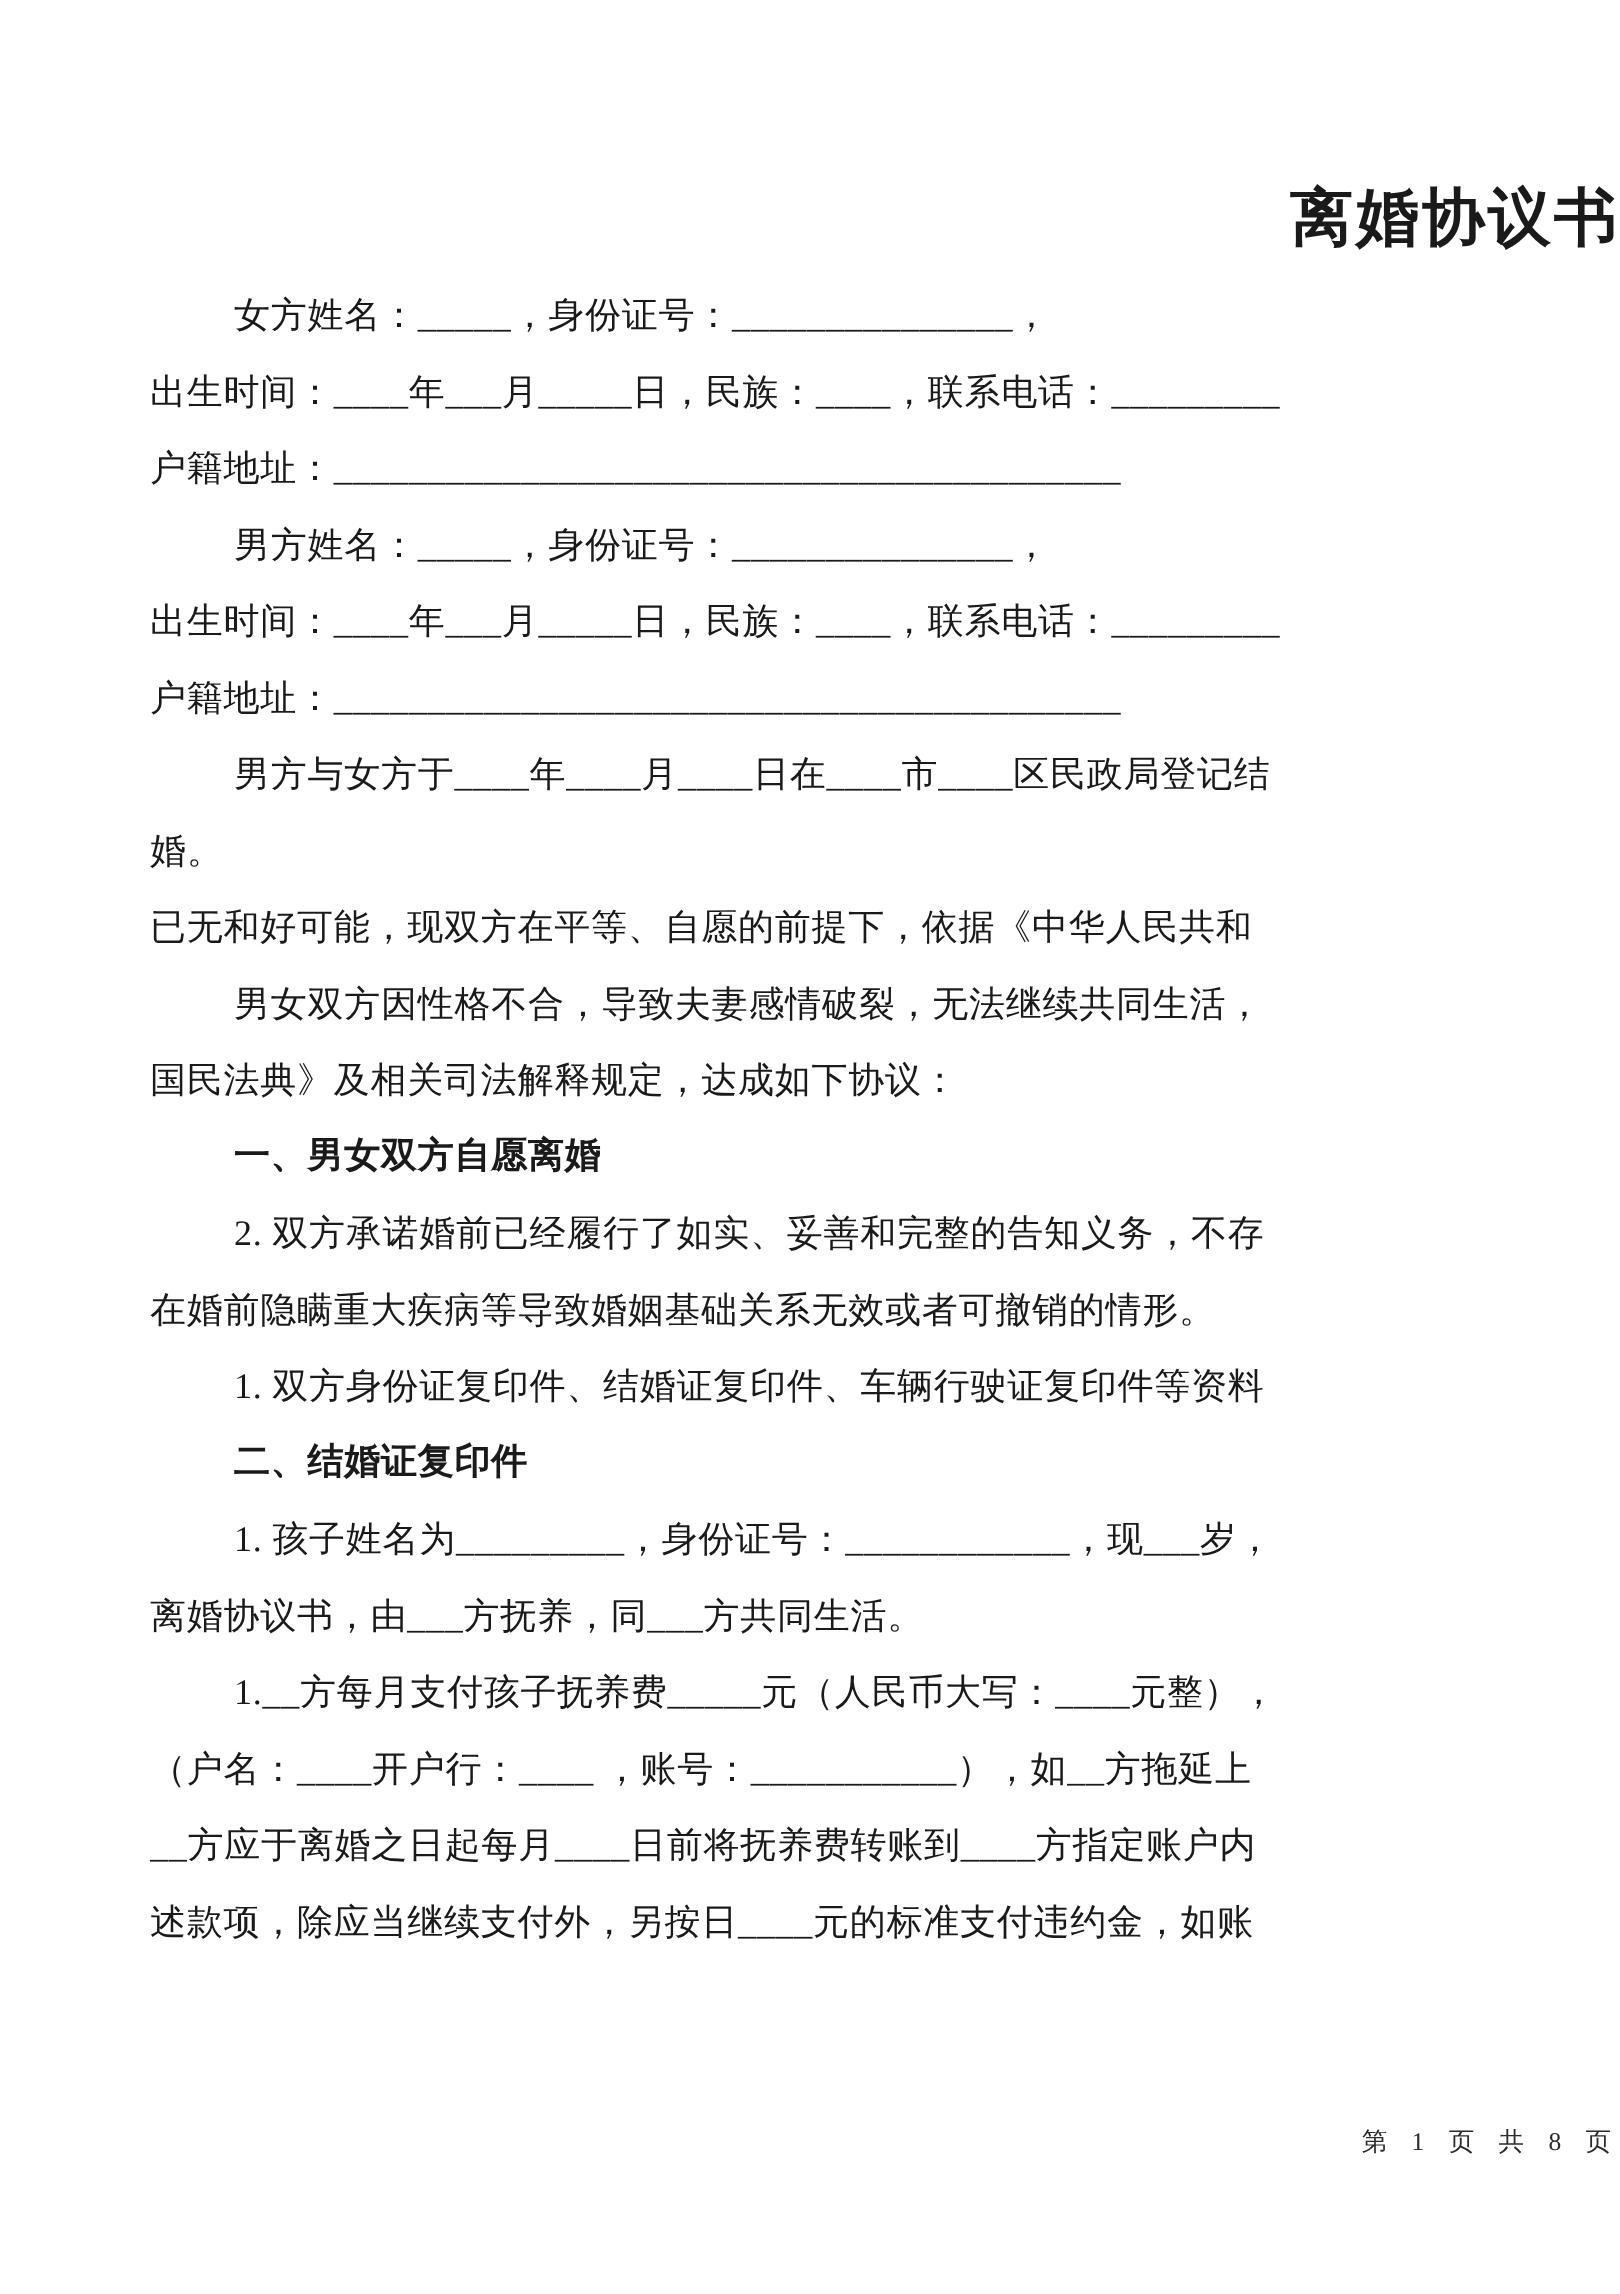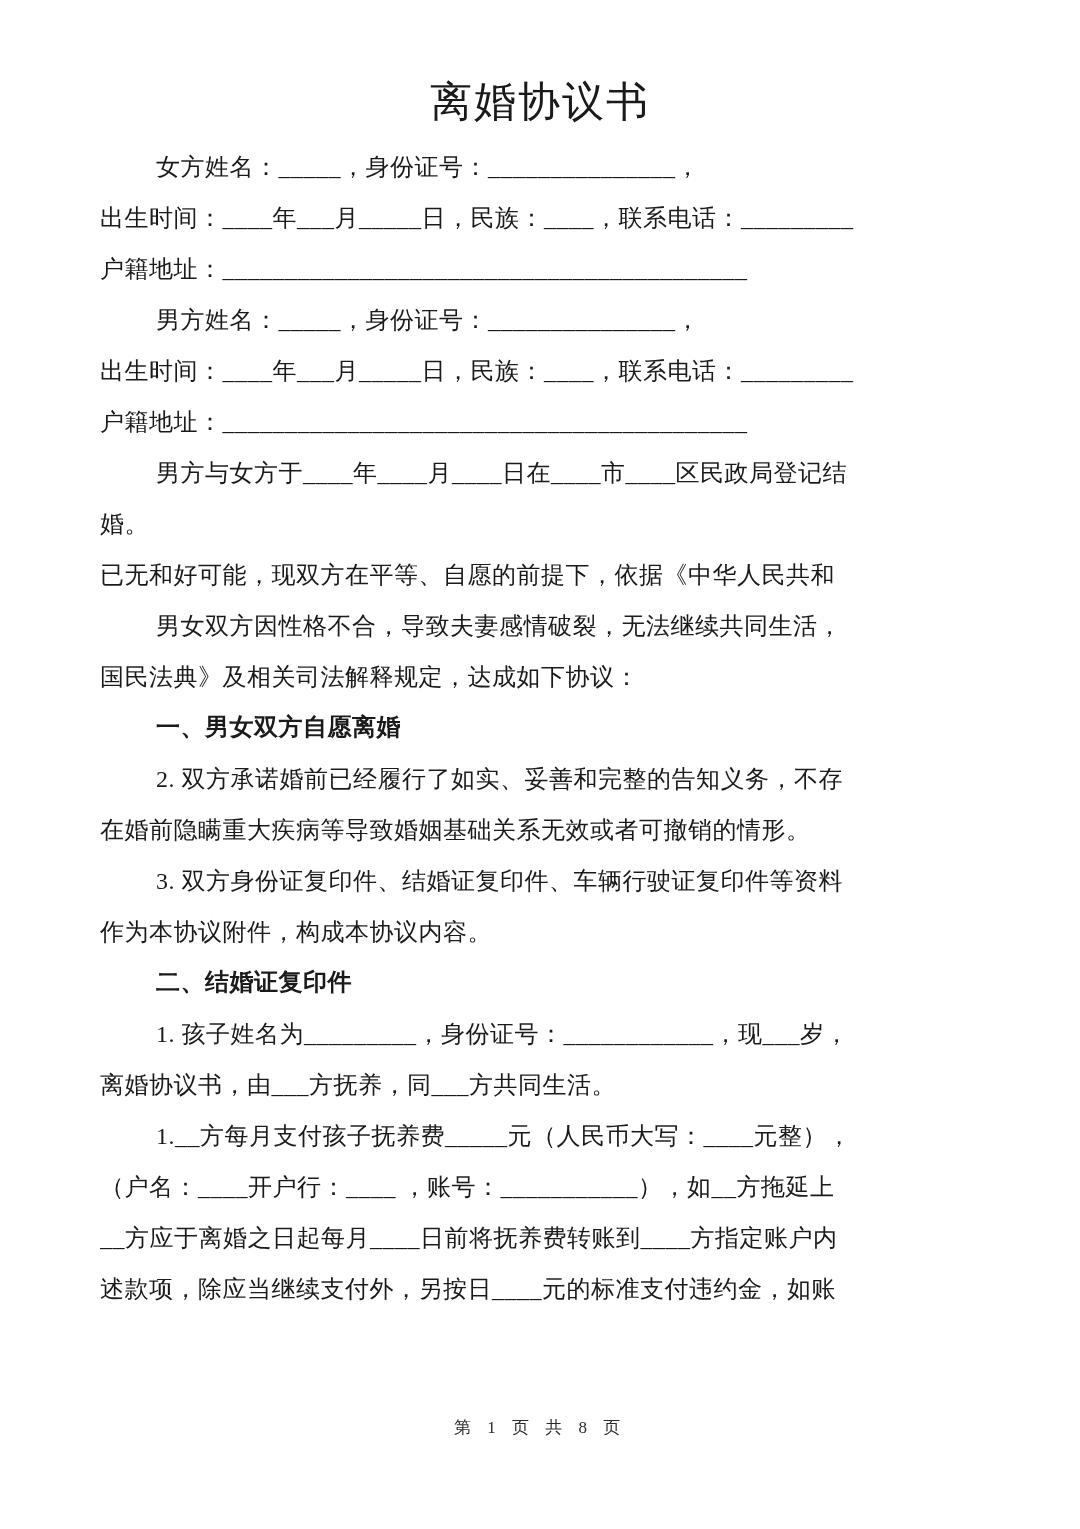--- a/index.html
+++ b/index.html
@@ -11,24 +11,24 @@
   }
   .page {
     position: relative;
     width: 1080px;
     height: 1529px;
     background: #ffffff;
     color: #1a1a1a;
     overflow: hidden;
   }
   .doc-title {
-    padding-top: 74px;
-    text-align: center;
+    padding-top: 118px;
+    text-align: right;
     font-size: 42px;
-    font-weight: normal;
+    font-weight: bold;
     letter-spacing: 2px;
     line-height: 56px;
   }
   .doc-body {
     margin: 12px 100px 0 100px;
     width: 880px;
   }
   .line {
     font-size: 24px;
     line-height: 51px;
@@ -37,21 +37,21 @@
     white-space: nowrap;
     overflow: hidden;
   }
   .indent { padding-left: 56px; }
   .bold { font-weight: bold; font-family: Liberation Mono, monospace; }
   .page-footer {
     position: absolute;
     left: 0;
     right: 0;
     bottom: 90px;
-    text-align: center;
+    text-align: right;
     font-size: 17px;
     letter-spacing: 6px;
     color: #2b2b2b;
   }
 </style>
 </head>
 <body>
 
 <div class="page">
 
@@ -65,22 +65,21 @@
     <div class="line">出生时间：____年___月_____日，民族：____，联系电话：_________</div>
     <div class="line">户籍地址：__________________________________________</div>
     <div class="line indent">男方与女方于____年____月____日在____市____区民政局登记结</div>
     <div class="line">婚。</div>
     <div class="line">已无和好可能，现双方在平等、自愿的前提下，依据《中华人民共和</div>
     <div class="line indent">男女双方因性格不合，导致夫妻感情破裂，无法继续共同生活，</div>
     <div class="line">国民法典》及相关司法解释规定，达成如下协议：</div>
     <div class="line indent bold">一、男女双方自愿离婚</div>
     <div class="line indent">2. 双方承诺婚前已经履行了如实、妥善和完整的告知义务，不存</div>
     <div class="line">在婚前隐瞒重大疾病等导致婚姻基础关系无效或者可撤销的情形。</div>
-    <div class="line indent">3. 双方身份证复印件、结婚证复印件、车辆行驶证复印件等资料</div>
-    <div class="line">作为本协议附件，构成本协议内容。</div>
+    <div class="line indent">1. 双方身份证复印件、结婚证复印件、车辆行驶证复印件等资料</div>
     <div class="line indent bold">二、结婚证复印件</div>
     <div class="line indent">1. 孩子姓名为_________，身份证号：____________，现___岁，</div>
     <div class="line">离婚协议书，由___方抚养，同___方共同生活。</div>
     <div class="line indent">1.__方每月支付孩子抚养费_____元（人民币大写：____元整），</div>
     <div class="line">（户名：____开户行：____ ，账号：___________），如__方拖延上</div>
     <div class="line">__方应于离婚之日起每月____日前将抚养费转账到____方指定账户内</div>
     <div class="line">述款项，除应当继续支付外，另按日____元的标准支付违约金，如账</div>
   </div>
 
   <div class="page-footer">第 1 页 共 8 页</div>

